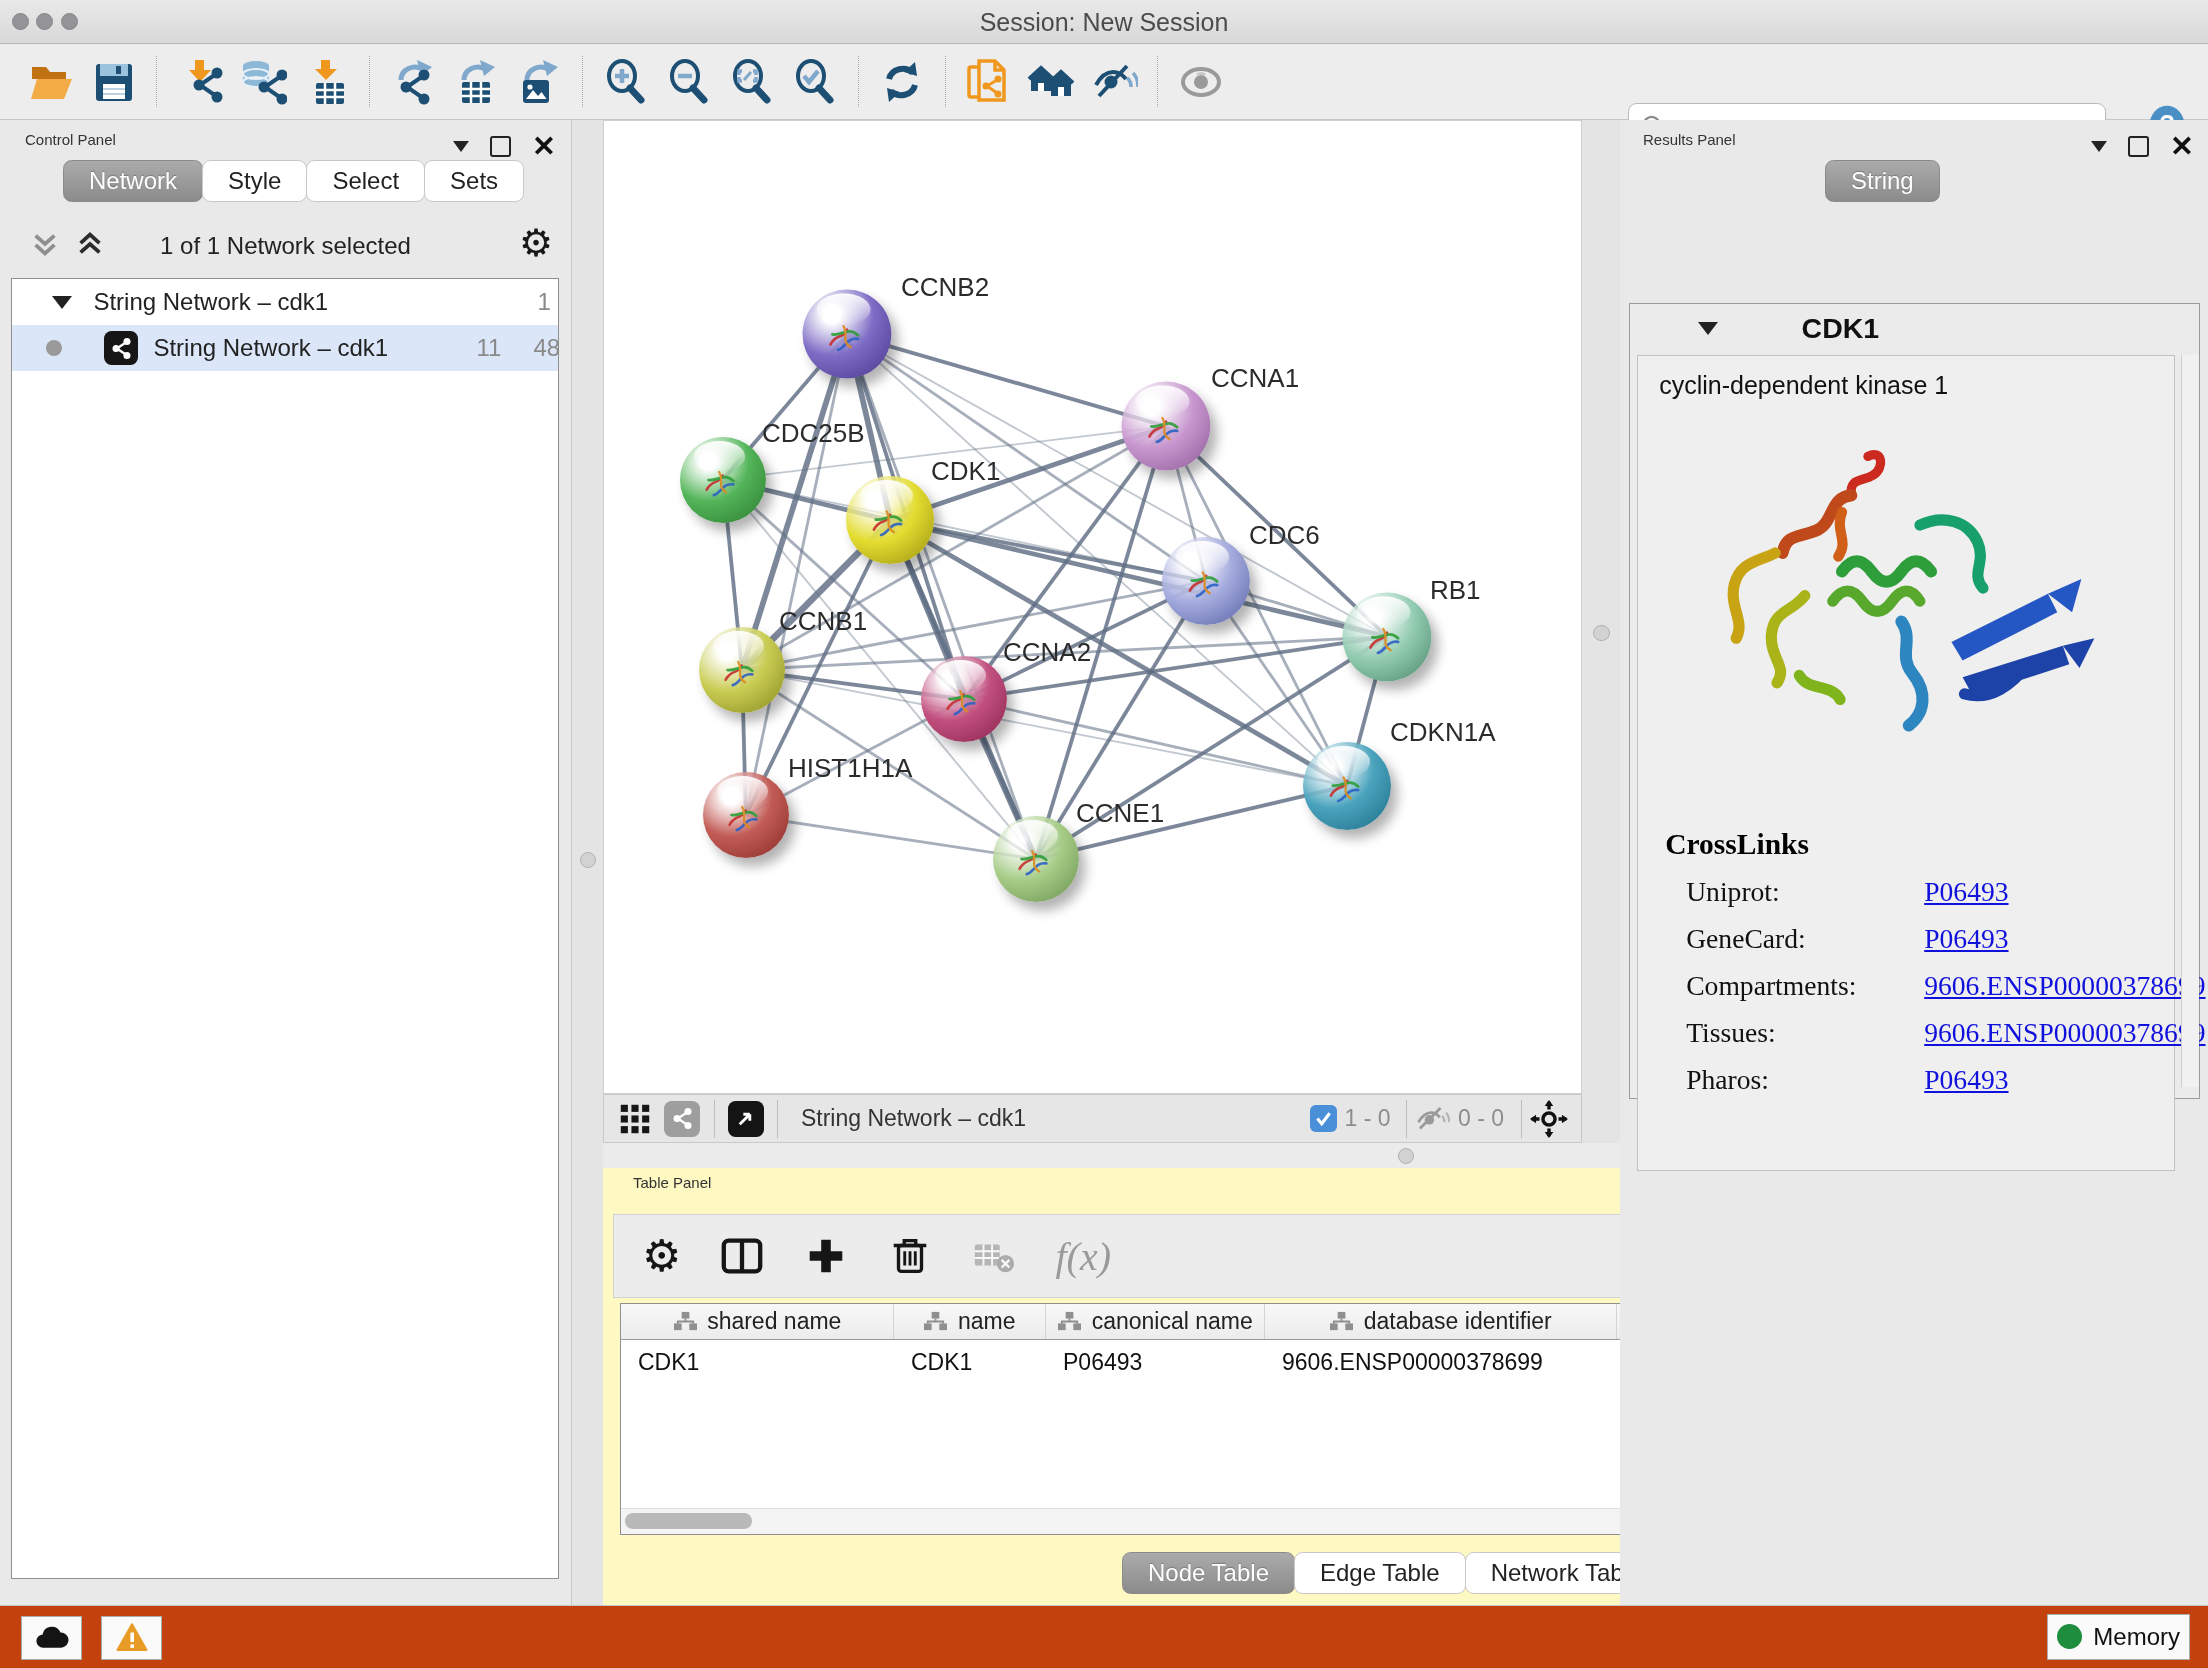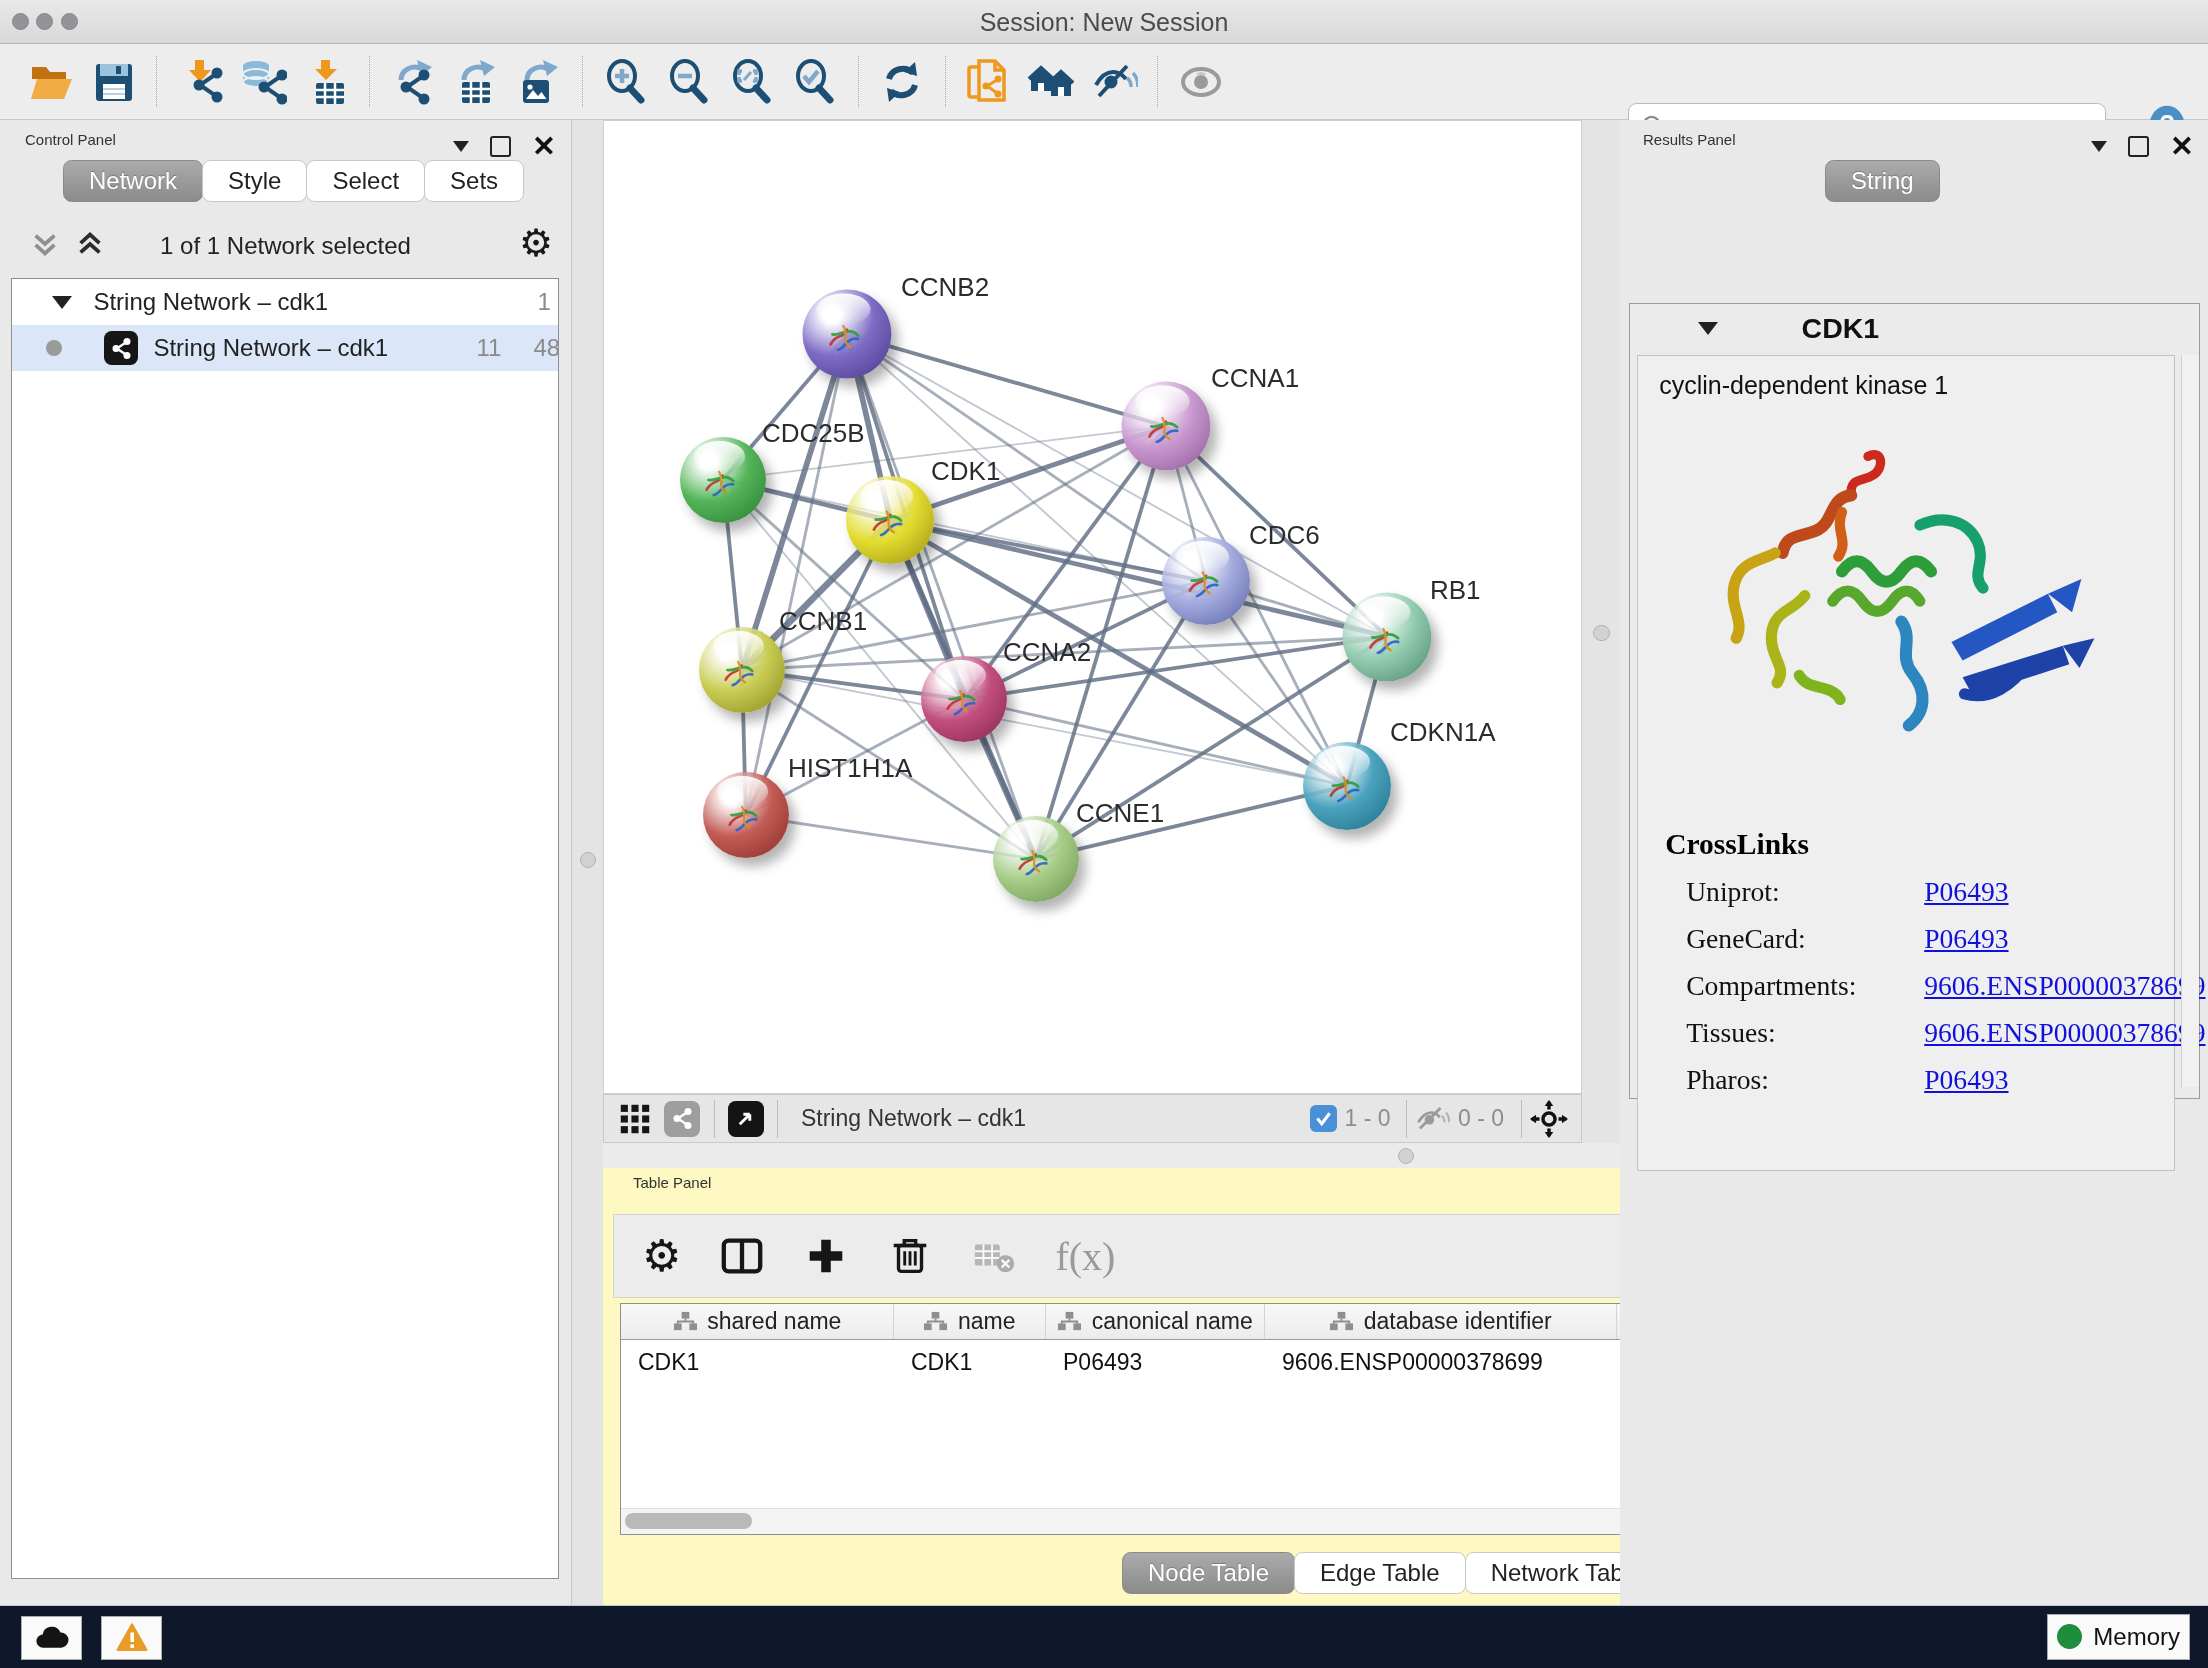--- a/index.html
+++ b/index.html
@@ -71,21 +71,21 @@
   #net-title{font-size:23px;color:#333;margin-left:9.5px;}
   .count-txt{font-size:23px;color:#8d8d8d;margin:0 9.5px 0 7.6px;}
   
   #hstrip{position:absolute;left:603px;top:1143px;width:1605px;height:25px;background:#ebebeb;}
   #table-panel{position:absolute;left:603px;top:1168px;width:1605px;height:438px;background:#fef9c3;}
   #tp-title{position:absolute;left:30px;top:5.7px;}
   #tp-ctl{right:15px;top:3.8px;}
   #tp-toolbar{position:absolute;left:9.5px;top:46px;width:1586px;height:84px;background:#ececec;
               border:1px solid #d2d2d2;display:flex;align-items:center;padding-left:28.5px;box-sizing:border-box;gap:38px;}
   #tp-toolbar svg{width:46px;height:46px;}
-  .fx{font-family:"Liberation Serif",serif;font-size:40px;color:#9a9a9a;}
+  .fx{font-family:"Liberation Serif",serif;font-style:italic;font-size:40px;color:#9a9a9a;}
   #table-wrap{position:absolute;left:17px;top:135px;width:1452px;height:232px;background:#fff;
               border:1.9px solid #8f8f8f;box-sizing:border-box;overflow:hidden;}
   #table-head{display:flex;height:36px;background:linear-gradient(#f8f8f8,#ececec);
               border-bottom:1.9px solid #9a9a9a;box-sizing:border-box;}
   .th{display:flex;align-items:center;justify-content:center;gap:9.5px;font-size:23px;color:#222;
       border-right:1px solid #d4d4d4;box-sizing:border-box;flex:0 0 auto;overflow:hidden;white-space:nowrap;}
   .th svg{width:25px;height:23px;flex:0 0 auto;}
   #table-body{position:relative;}
   .tr{display:flex;height:44px;align-items:center;}
   .td{padding-left:17px;font-size:23px;color:#111;box-sizing:border-box;flex:0 0 auto;
@@ -112,21 +112,21 @@
             background:#efefef;box-sizing:border-box;}
   #rp-scroll{position:absolute;right:0px;top:51px;width:17px;height:732px;background:#f1f1f1;border-left:1px solid #cfcfcf;}
   #rp-desc{position:absolute;left:21px;top:15px;font-size:25px;color:#111;}
   #protein-svg{position:absolute;left:38px;top:67px;width:447px;height:399px;}
   #crosslinks{position:absolute;left:27px;top:472px;font-family:"Liberation Serif",serif;}
   #crosslinks-title{font-size:29.5px;font-weight:bold;color:#000;}
   .cl-row{display:flex;margin-top:15px;font-size:27.6px;}
   .cl-label{width:238px;color:#111;padding-left:21px;}
   .cl-link{color:#1111dd;text-decoration:underline;}
   
-  #statusbar{position:absolute;left:0;top:1605px;width:2208px;height:63px;background:#0f172a;
+  #statusbar{position:absolute;left:0;top:1605px;width:2208px;height:63px;background:#c2410c;
              border-top:1px solid #c6c6c6;}
   .sb-btn{position:absolute;top:9.5px;width:59px;height:42px;background:#fafafa;border:1.9px solid #ababab;
           display:flex;align-items:center;justify-content:center;}
   .sb-btn svg{width:34px;height:28.5px;}
   #memory-btn{position:absolute;left:2047px;top:7.6px;width:143px;height:46px;background:#fafafa;
               border:1.9px solid #ababab;display:flex;align-items:center;justify-content:center;gap:11.4px;
               font-size:24px;color:#111;box-sizing:border-box;}
   #memory-dot{width:25px;height:25px;border-radius:50%;background:#1e8e3e;}
   a{cursor:pointer;}
 </style>

